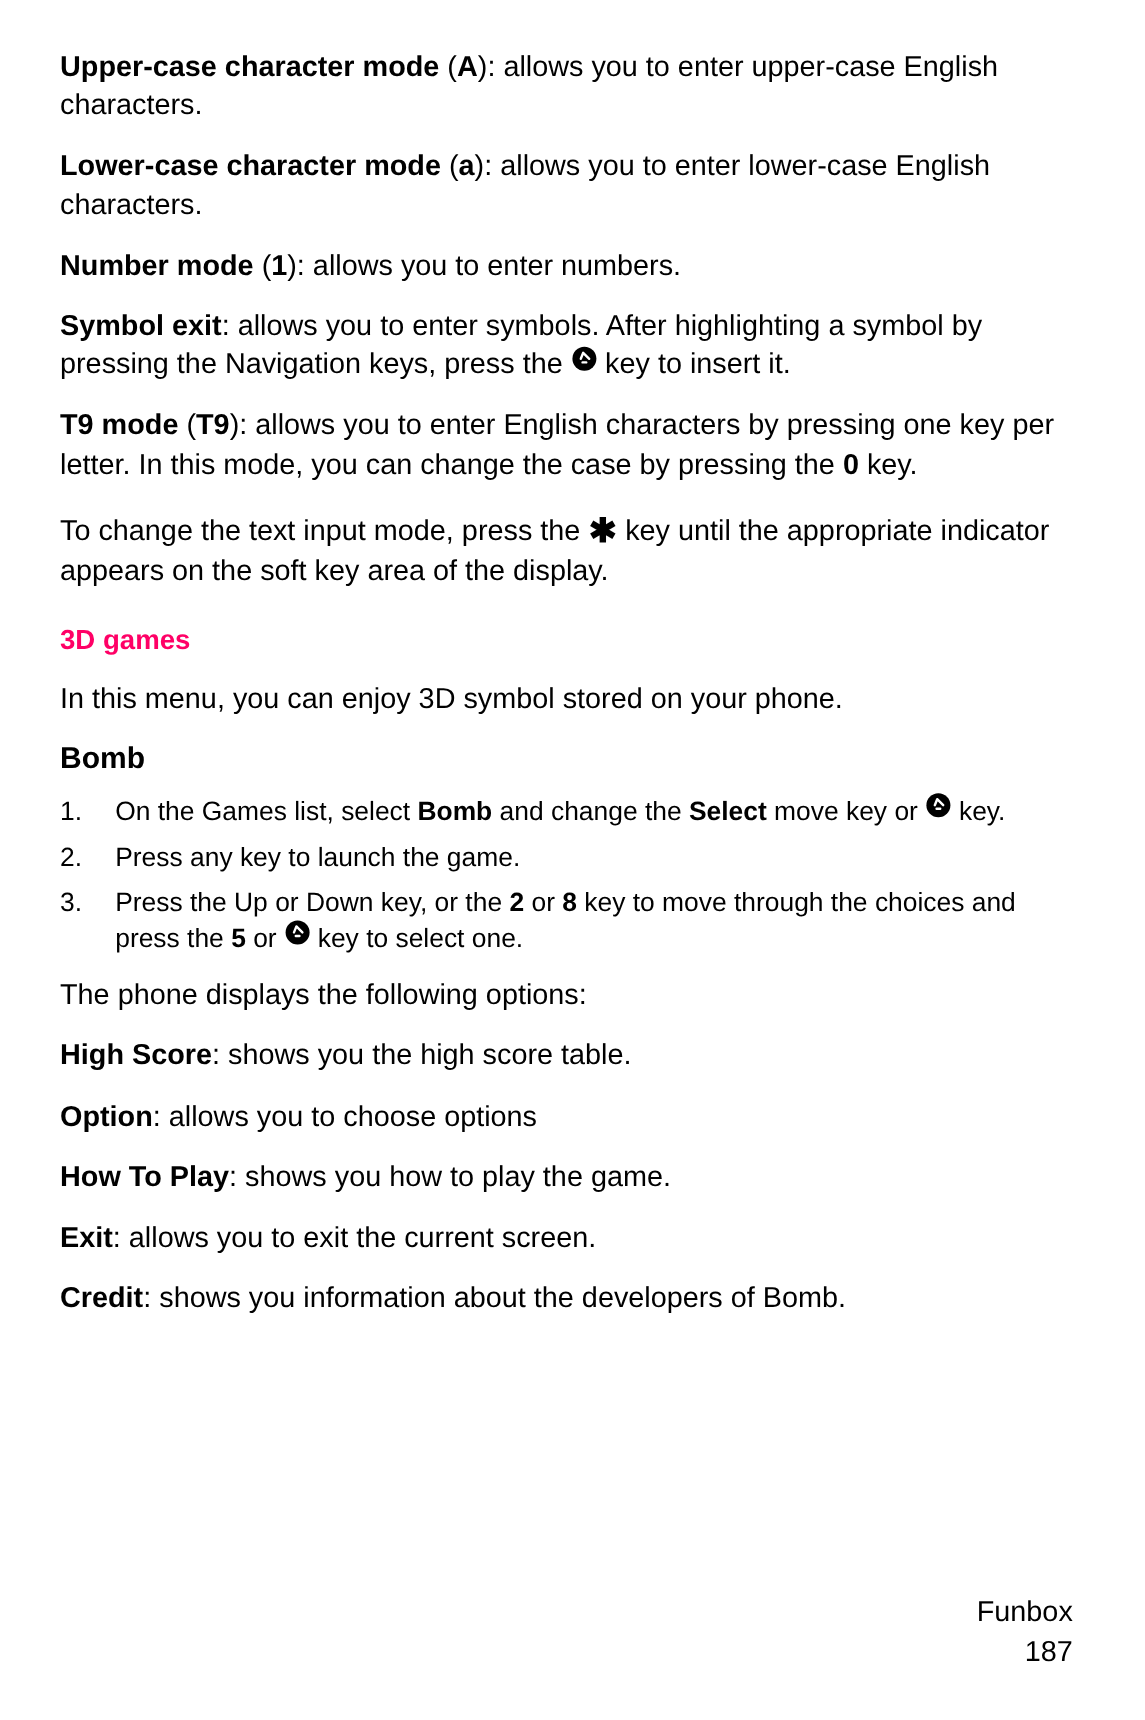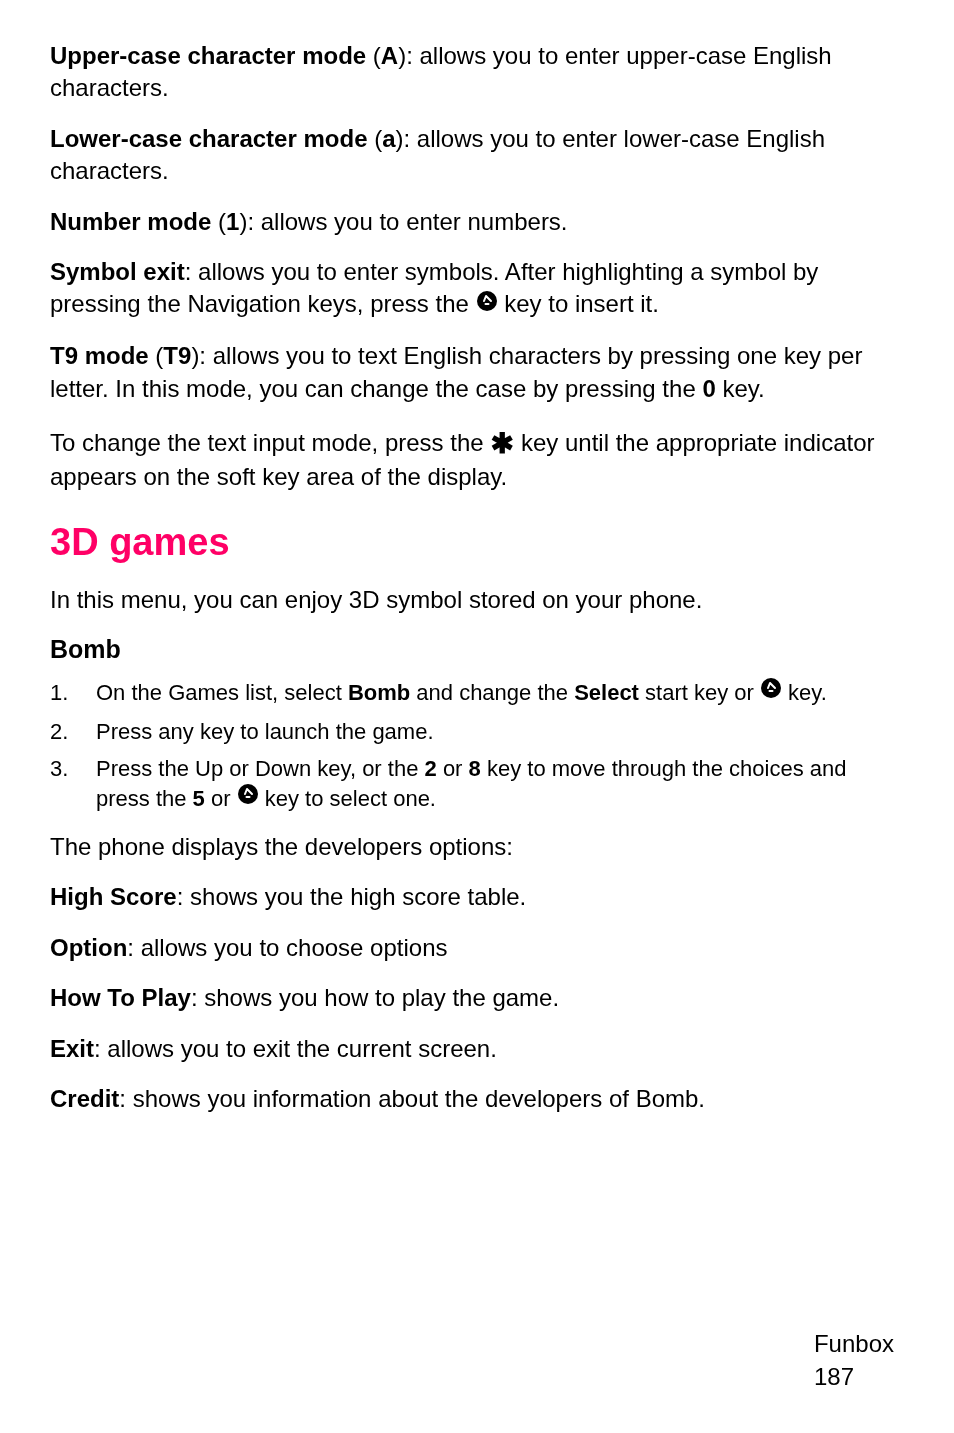--- a/index.html
+++ b/index.html
@@ -18,21 +18,21 @@
   p.body {
     font-size: 24px;
     line-height: 1.35;
     margin-bottom: 18px;
   }
   p.body.last { margin-bottom: 28px; }
   .b { font-weight: 700; }
   h2.section {
     color: #ff0066;
     font-weight: 700;
-    font-size: 38px;
+    font-size: 23px;
     margin-top: 6px;
     margin-bottom: 20px;
   }
   h3.sub {
     font-weight: 700;
     font-size: 25px;
     margin-bottom: 14px;
     margin-top: 4px;
   }
   ol.steps {
@@ -65,20 +65,21 @@
     font-size: 28px;
     position: relative;
     top: 2px;
     width: 24px;
     text-align: center;
   }
   .footer {
     position: absolute;
     bottom: 40px;
     right: 60px;
+    text-align: right;
     font-size: 24px;
     line-height: 1.35;
   }
 </style>
 </head>
 <body>
 
 <div class="page">
 
   <p class="body">
@@ -95,38 +96,38 @@
 
   <p class="body">
     <span class="b">Symbol exit</span><span>: </span><span>allows you to enter symbols. After highlighting a symbol by pressing the Navigation keys, press the </span><span class="inline-icon"><svg width="22" height="22" viewBox="0 0 22 22">
           <circle cx="11" cy="11" r="10" fill="#000"></circle>
           <path d="M 8 11 L 10 6 L 15 11" fill="none" stroke="#fff" stroke-width="2" stroke-linecap="round" stroke-linejoin="round"></path>
           <rect x="8.5" y="13" width="5" height="2" rx="1" fill="#fff"></rect>
         </svg></span><span> key to insert it.</span>
   </p>
 
   <p class="body">
-    <span class="b">T9 mode</span><span> (</span><span class="b">T9</span><span>): </span><span>allows you to text English characters by pressing one key per letter. In this mode, you can change the case by pressing the </span><span class="b">0</span><span> key.</span>
+    <span class="b">T9 mode</span><span> (</span><span class="b">T9</span><span>): </span><span>allows you to enter English characters by pressing one key per letter. In this mode, you can change the case by pressing the </span><span class="b">0</span><span> key.</span>
   </p>
 
   <p class="body last">
     <span>To change the text input mode, press the </span><span class="star">✱</span><span> key until the appropriate indicator appears on the soft key area of the display.</span>
   </p>
 
   <h2 class="section">3D games</h2>
 
   <p class="body">In this menu, you can enjoy 3D symbol stored on your phone.</p>
 
   <h3 class="sub">Bomb</h3>
 
   <ol class="steps">
     <li>
       <span class="num">1.</span>
       <span class="li-body">
-        <span>On the Games list, select </span><span class="b">Bomb</span><span> and change the </span><span class="b">Select</span><span> start key or </span><span class="inline-icon"><svg width="22" height="22" viewBox="0 0 22 22">
+        <span>On the Games list, select </span><span class="b">Bomb</span><span> and change the </span><span class="b">Select</span><span> move key or </span><span class="inline-icon"><svg width="22" height="22" viewBox="0 0 22 22">
               <circle cx="11" cy="11" r="10" fill="#000"></circle>
               <path d="M 8 11 L 10 6 L 15 11" fill="none" stroke="#fff" stroke-width="2" stroke-linecap="round" stroke-linejoin="round"></path>
               <rect x="8.5" y="13" width="5" height="2" rx="1" fill="#fff"></rect>
             </svg></span><span> key.</span>
       </span>
     </li>
     <li>
       <span class="num">2.</span>
       <span class="li-body">Press any key to launch the game.</span>
     </li>
@@ -135,21 +136,21 @@
       <span class="li-body">
         <span>Press the Up or Down key, or the </span><span class="b">2</span><span> or </span><span class="b">8</span><span> key to move through the choices and press the </span><span class="b">5</span><span> or </span><span class="inline-icon"><svg width="22" height="22" viewBox="0 0 22 22">
               <circle cx="11" cy="11" r="10" fill="#000"></circle>
               <path d="M 8 11 L 10 6 L 15 11" fill="none" stroke="#fff" stroke-width="2" stroke-linecap="round" stroke-linejoin="round"></path>
               <rect x="8.5" y="13" width="5" height="2" rx="1" fill="#fff"></rect>
             </svg></span><span> key to select one.</span>
       </span>
     </li>
   </ol>
 
-  <p class="body">The phone displays the developers options:</p>
+  <p class="body">The phone displays the following options:</p>
 
 
   <p class="body">
     <span class="b">High Score</span><span>: </span><span>shows you the high score table.</span>
   </p>
 
   <p class="body">
     <span class="b">Option</span><span>: </span><span>allows you to choose options</span>
   </p>
 

